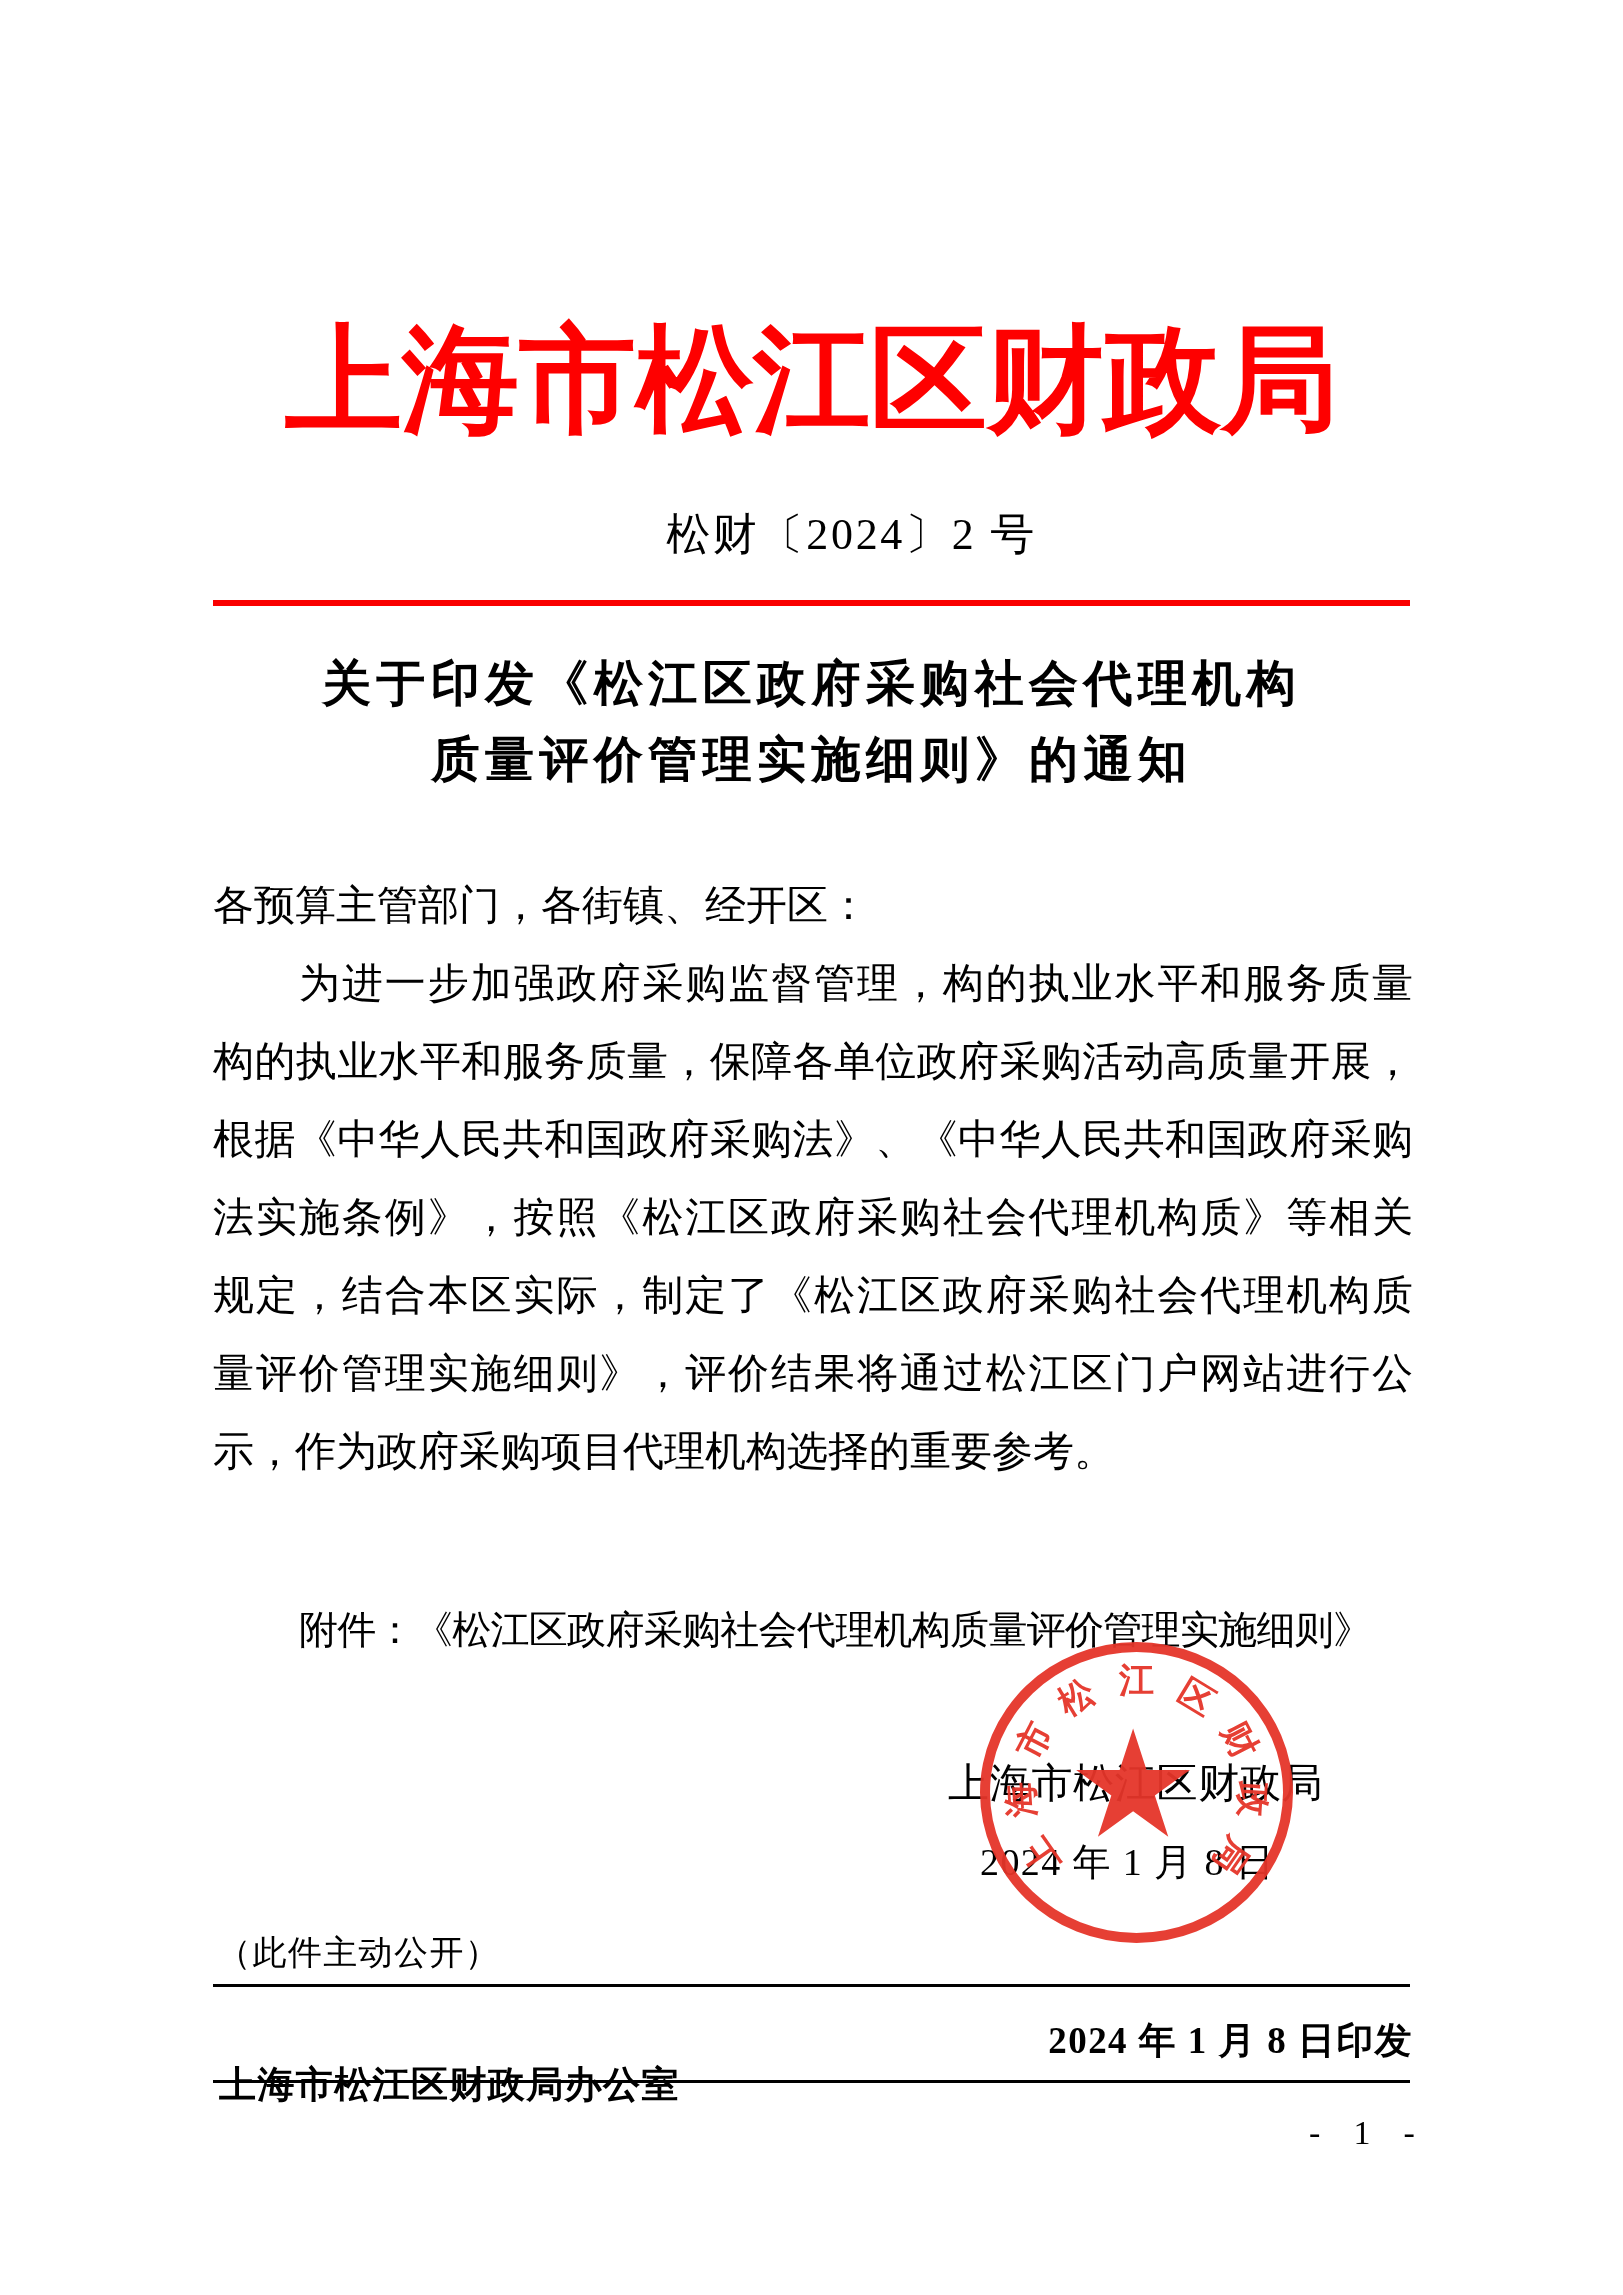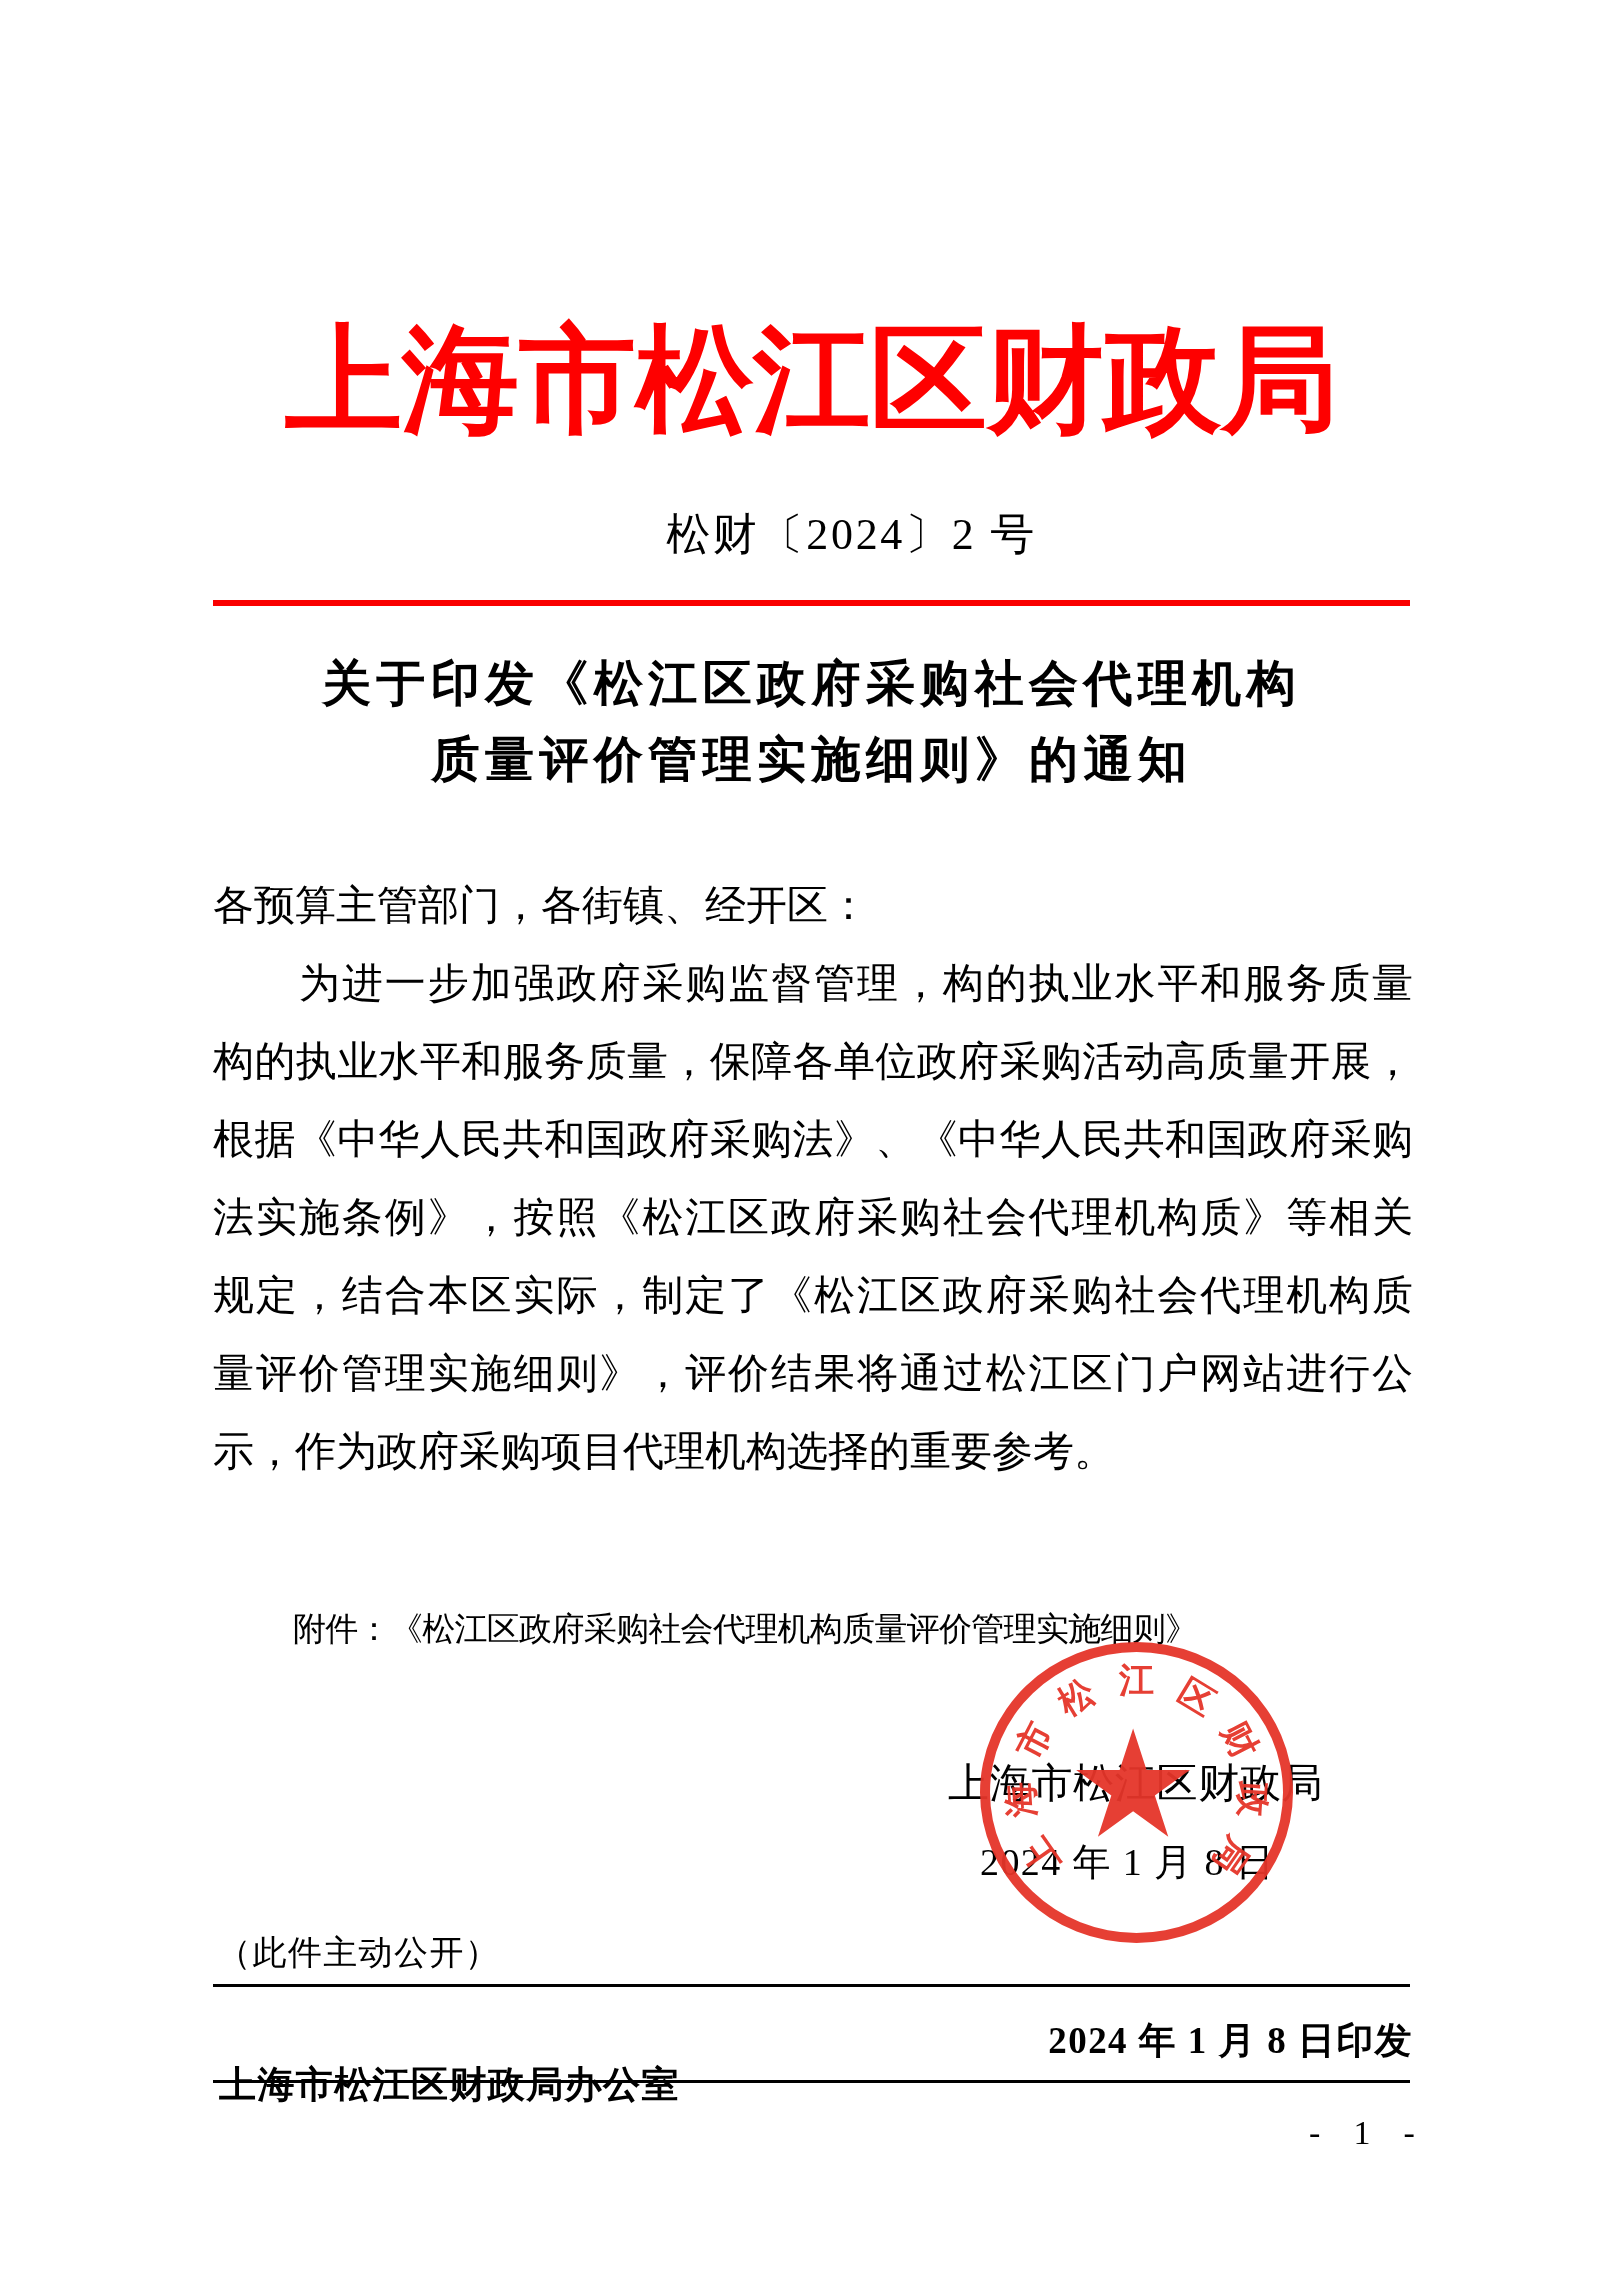--- a/index.html
+++ b/index.html
@@ -51,22 +51,22 @@
     height:78px;line-height:78px;white-space:nowrap;
   }
   .body-line.justify{
     white-space:normal;
     text-align:justify;
     text-align-last:justify;
     overflow:hidden;
   }
   .body-line.indent{text-indent:86px;}
   .attachment-line{
-    position:absolute;left:207px;top:1599px;
-    font-size:33px;line-height:61px;text-indent:86px;white-space:nowrap;
+    position:absolute;left:213px;top:1599px;
+    font-size:39px;line-height:61px;text-indent:86px;white-space:nowrap;
     letter-spacing:-0.7px;
   }
   
   .sig-org{
     position:absolute;left:948px;top:1759px;
     font-size:41px;line-height:49px;white-space:nowrap;letter-spacing:0.7px;
   }
   .sig-date{
     position:absolute;left:980px;top:1839px;
     font-size:38px;line-height:46px;white-space:nowrap;letter-spacing:1.4px;

